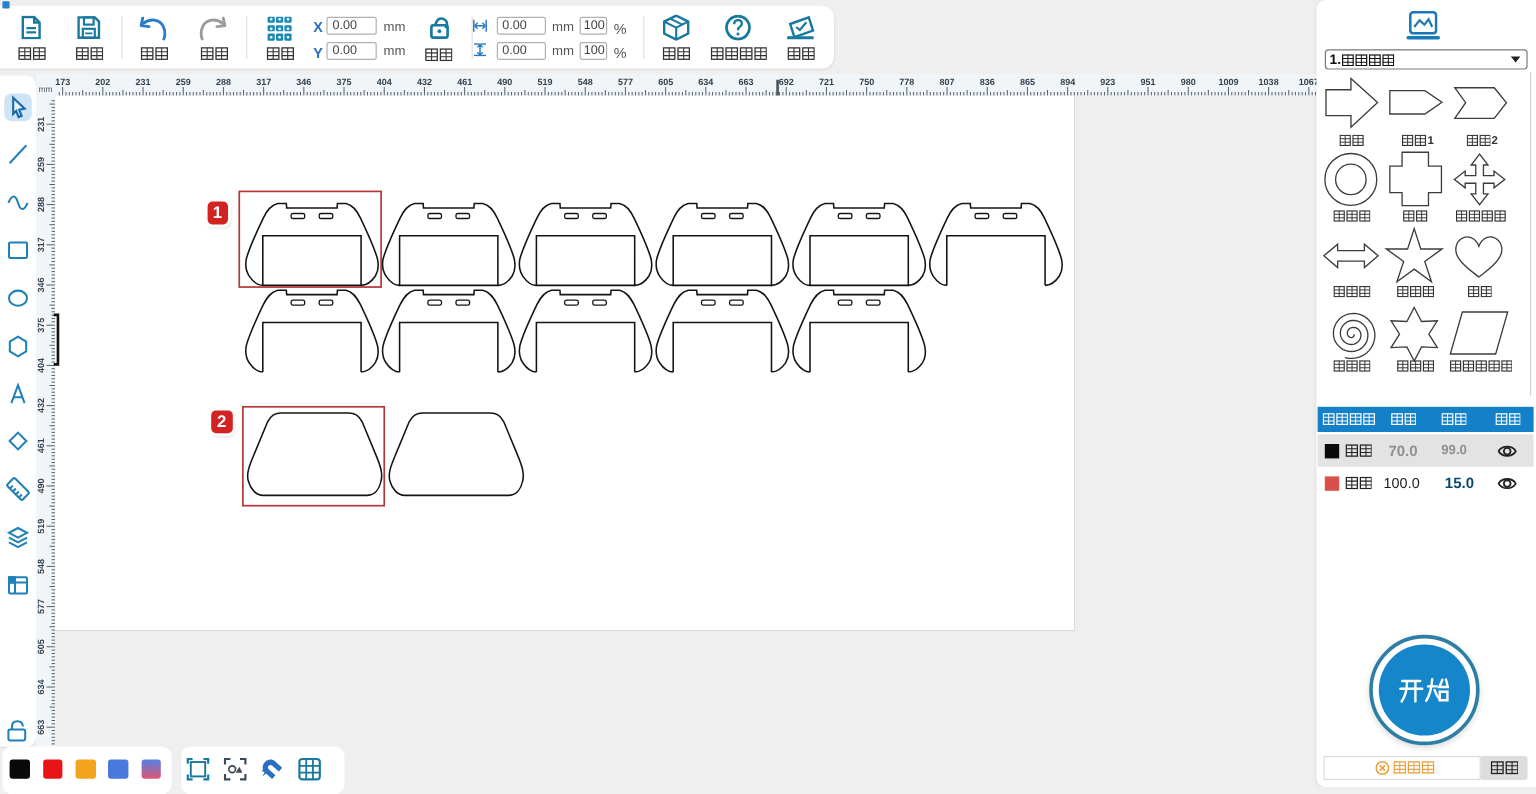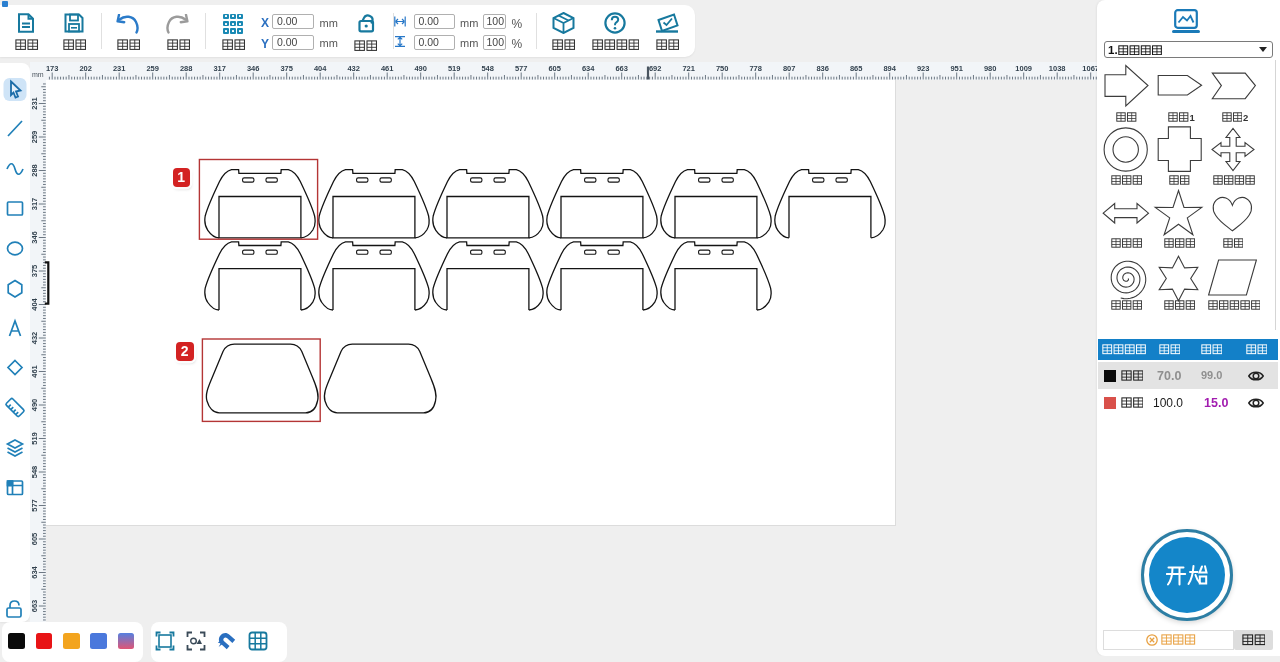--- a/index.html
+++ b/index.html
@@ -445,21 +445,21 @@
 <div style="position:absolute;left:1201px;top:370px;font-size:11px;color:#8f8f8f;font-weight:700;line-height:1;white-space:nowrap;">99.0</div>
 <svg class="abs" style="left:1248px;top:369.5px;width:16px;height:12px;color:#222" viewBox="0 0 16 12">
     <use href="#eye"></use>
   </svg>
 <div class="abs" style="left:1103.5px;top:396.5px;width:12px;height:12px;background:#d9504a"></div>
 <svg style="position:absolute;left:1120.5px;top:397px;width:22.8px;height:11px;color:#222" viewBox="0 0 20.7 10">
     <use href="#g" x="0.0"></use>
     <use href="#g" x="10.7"></use>
   </svg>
 <div style="position:absolute;left:1153px;top:397px;font-size:12px;color:#1a1a1a;font-weight:400;line-height:1;white-space:nowrap;">100.0</div>
-<div style="position:absolute;left:1204px;top:397px;font-size:12.5px;color:#a21caf;font-weight:700;line-height:1;white-space:nowrap;">15.0</div>
+<div style="position:absolute;left:1204px;top:397px;font-size:12.5px;color:#0c4a6e;font-weight:700;line-height:1;white-space:nowrap;">15.0</div>
 <svg class="abs" style="left:1248px;top:396.5px;width:16px;height:12px;color:#222" viewBox="0 0 16 12">
     <use href="#eye"></use>
   </svg>
 <div class="abs" style="left:1141.4px;top:529.3px;width:92px;height:92px;border-radius:50%;
 background:#fff;border:3px solid #2d7ea4;box-shadow:0 2px 5px rgba(0,0,0,0.15)"></div>
 <div class="abs" style="left:1149.4px;top:537.3px;width:76px;height:76px;border-radius:50%;
 background:#1486c9"></div>
 <svg class="abs" style="left:1166px;top:563px" width="42" height="23" viewBox="0 0 42 23">
 <g fill="none" stroke="#fff" stroke-width="2" stroke-linecap="round">
 <path d="M2.5,4.5 H17.5 M0.8,11 H19.2 M6.5,4.5 C6.5,11 5.5,17 2,21.5 M13.5,4.5 V21.5"></path>

